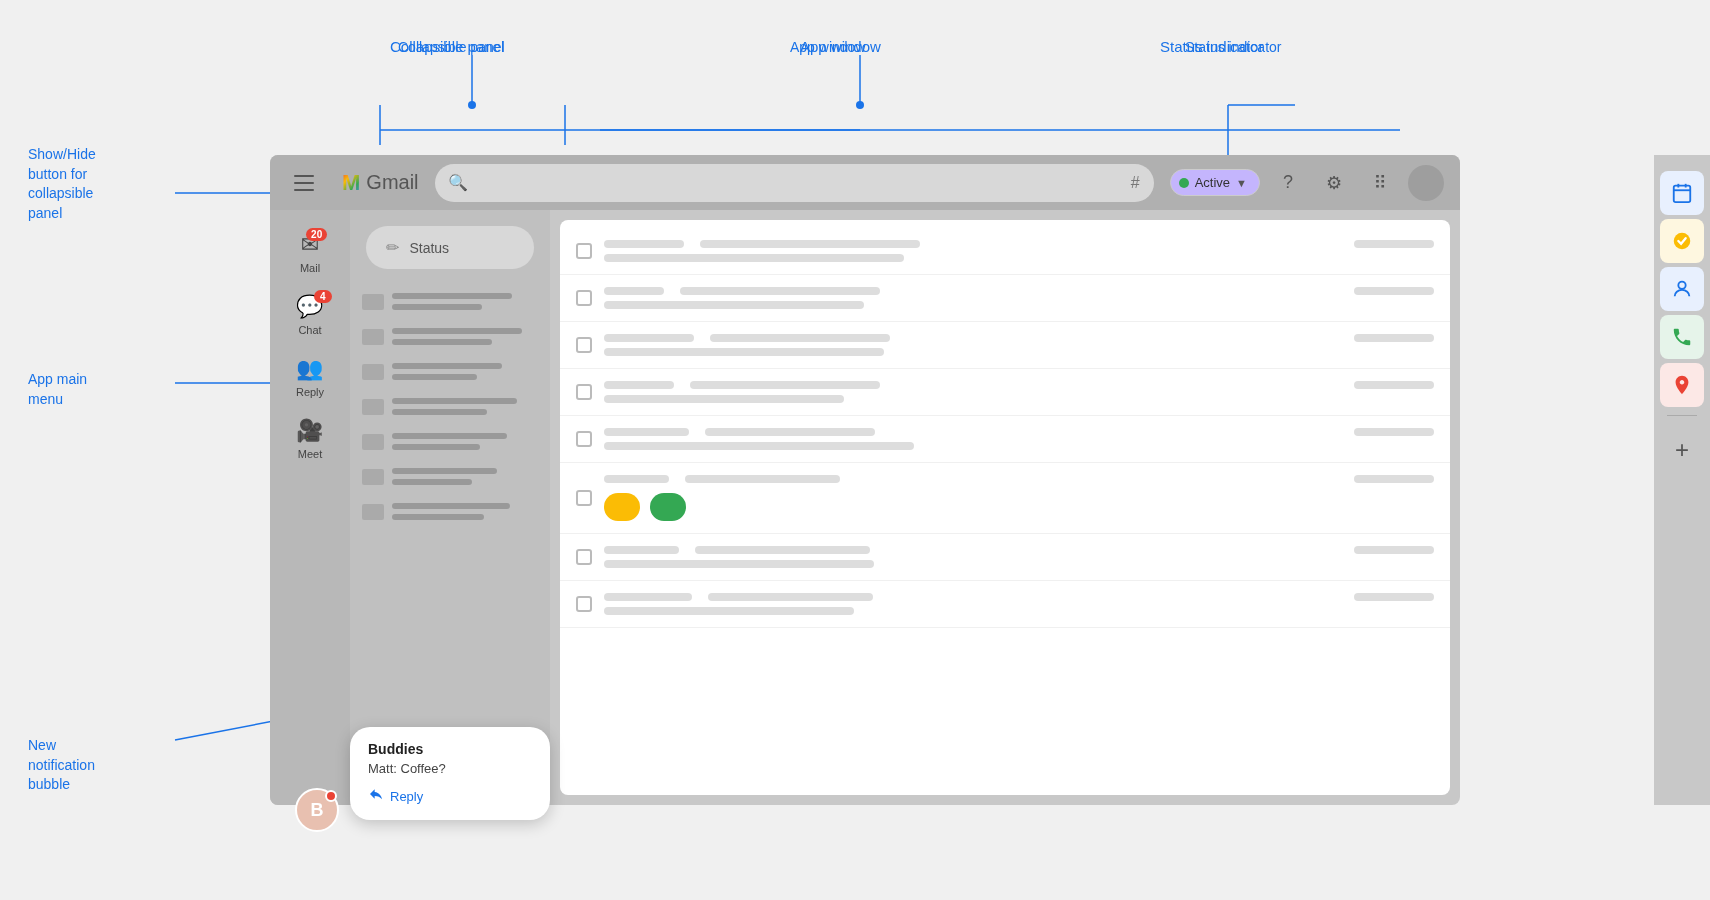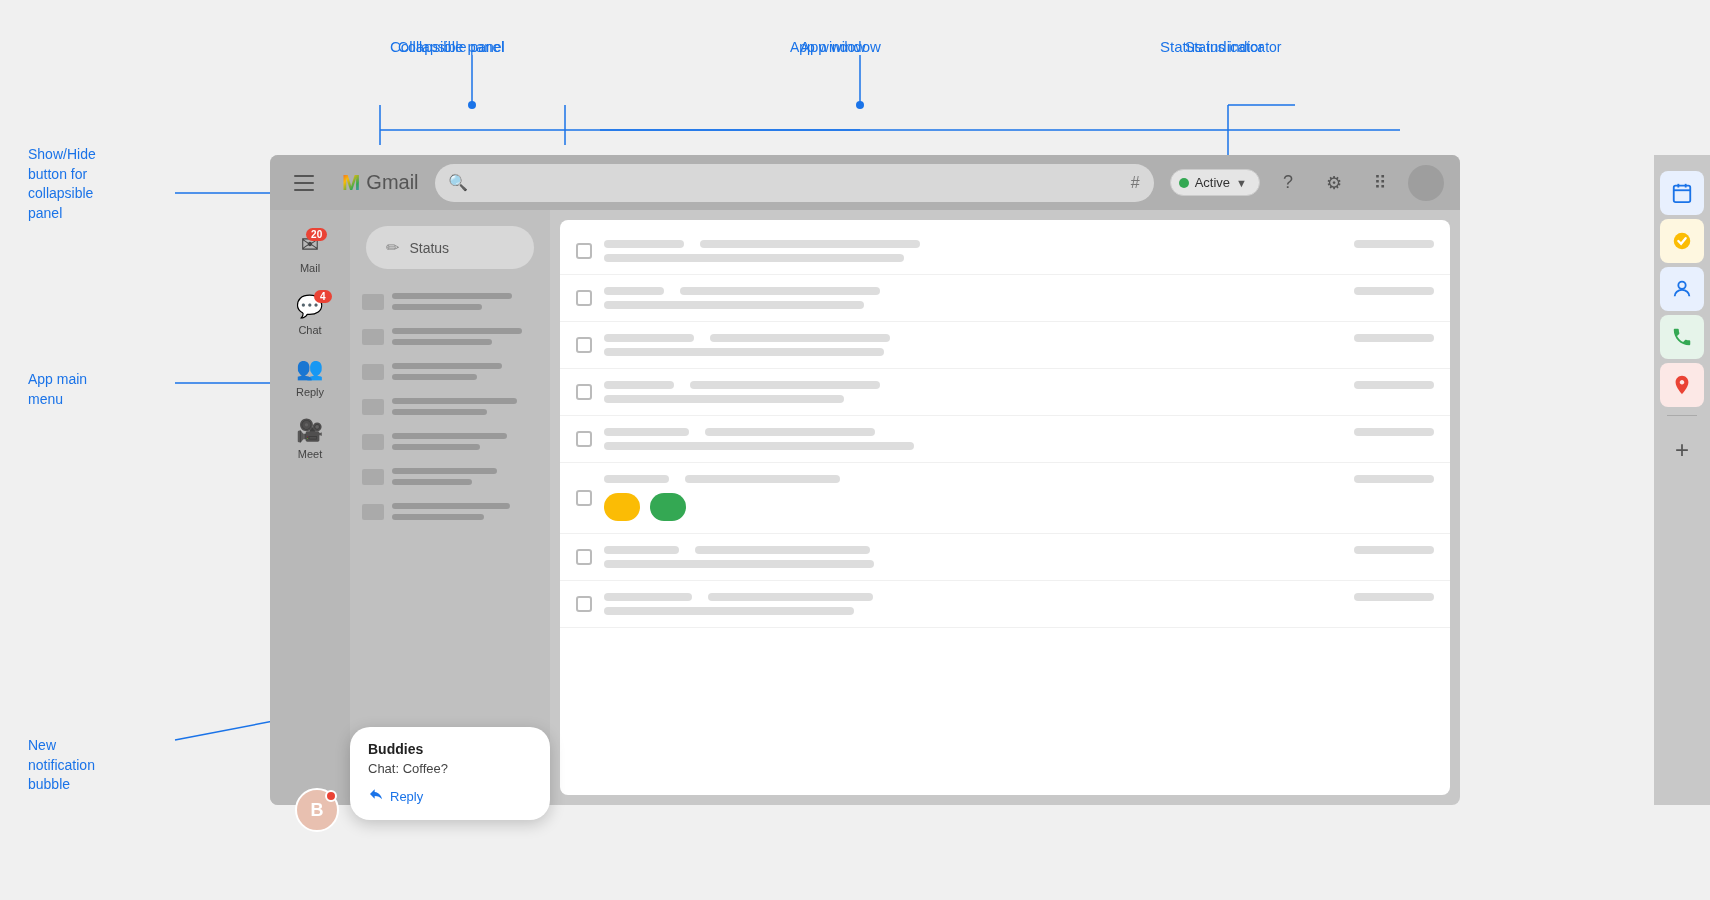--- a/index.html
+++ b/index.html
@@ -105,21 +105,21 @@
     }
 
     .top-bar-right {
       display: flex;
       align-items: center;
       gap: 10px;
       margin-left: auto;
     }
 
     .status-pill {
-      background: #e5e5e5;
+      background: #c4b5fd;
       border-radius: 20px;
       display: flex;
       align-items: center;
       padding: 5px 12px 5px 8px;
       gap: 6px;
       font-size: 13px;
       color: #333;
       border: 1px solid #ccc;
       cursor: pointer;
     }
@@ -715,21 +715,21 @@
     <svg width="22" height="22" viewBox="0 0 24 24">
         <path d="M12 2C8.13 2 5 5.13 5 9c0 5.25 7 13 7 13s7-7.75 7-13c0-3.87-3.13-7-7-7zm0 9.5c-1.38 0-2.5-1.12-2.5-2.5s1.12-2.5 2.5-2.5 2.5 1.12 2.5 2.5-1.12 2.5-2.5 2.5z" fill="#EA4335"></path>
       </svg>
   </div>
   <div class="rs-divider"></div>
   <div class="rs-icon rs-add" style="font-size:24px; color:#555; background: transparent;">+</div>
 </div>
 
 <div class="notification-bubble">
   <div class="notif-title">Buddies</div>
-  <div class="notif-text">Chat: Coffee?</div>
+  <div class="notif-text">Matt: Coffee?</div>
   <div class="notif-reply">
     <span class="notif-reply-icon">
       <svg width="16" height="16" viewBox="0 0 24 24" fill="#1a73e8">
           <path d="M10 9V5l-7 7 7 7v-4.1c5 0 8.5 1.6 11 5.1-1-5-4-10-11-11z"></path>
         </svg>
     </span>
     <span>Reply</span>
   </div>
 </div>
 

